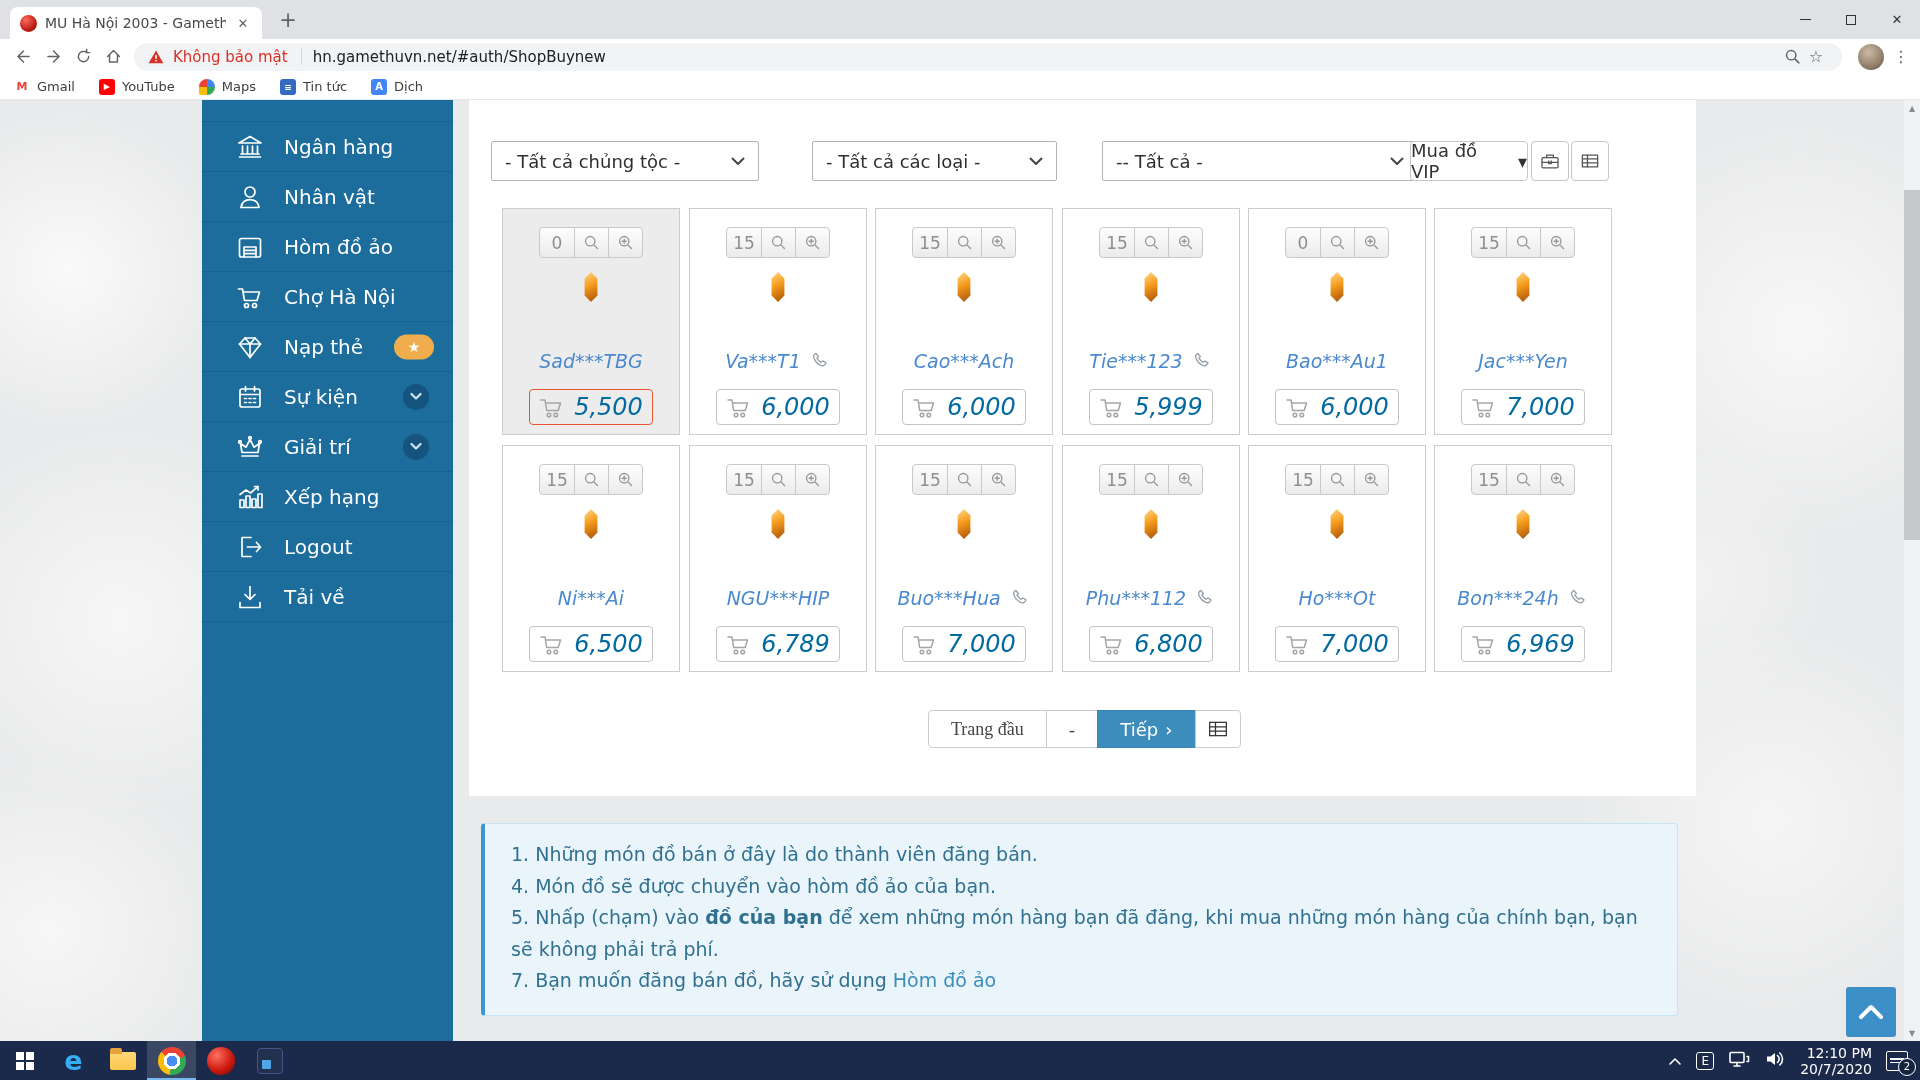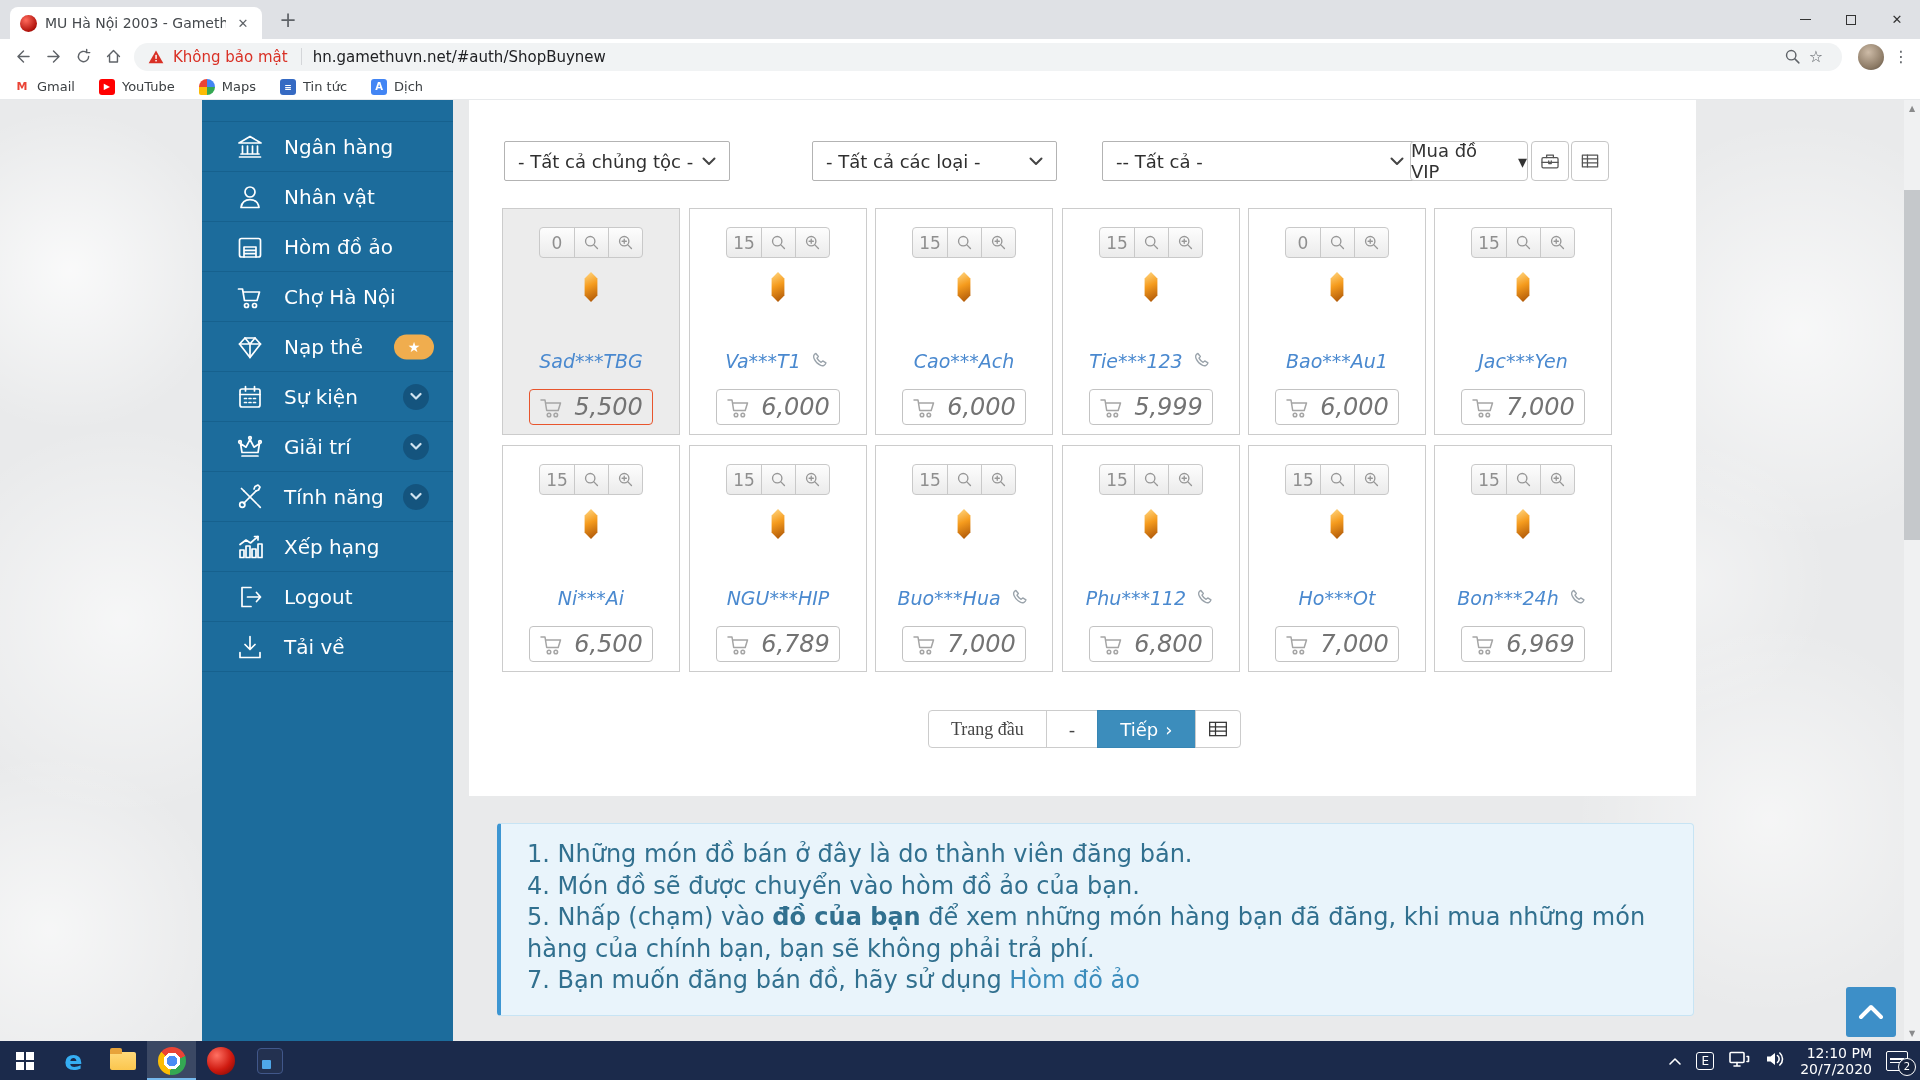--- a/index.html
+++ b/index.html
@@ -94,37 +94,37 @@
   .bcell:first-child{border-left:none;}
   .bcell svg{width:17px;height:17px;stroke:#979797;stroke-width:1.6;fill:none;stroke-linecap:round;}
   .gem{width:20px;height:30px;margin:14px auto 0;
        background:linear-gradient(155deg,#ffd37c 8%,#f59b1d 45%,#a85207 95%);
        clip-path:polygon(50% 0%,82% 22%,82% 78%,50% 100%,18% 78%,18% 22%);}
   .pname{position:absolute;left:0;right:0;top:141px;display:flex;align-items:flex-start;justify-content:center;
          gap:8px;color:#4a89cf;font-style:italic;font-size:19px;}
   .pname svg{width:22px;height:22px;stroke:#9aa3ab;stroke-width:1.5;fill:none;stroke-linejoin:round;}
   .price{position:absolute;left:50%;transform:translateX(-50%);top:180px;width:124px;height:36px;
          border:1px solid #c3c3c3;border-radius:4px;background:transparent;display:flex;align-items:center;
-         justify-content:center;gap:9px;color:#737373;font-style:italic;font-size:24px;font-family:inherit;}
+         justify-content:center;gap:9px;color:#0369a1;font-style:italic;font-size:24px;font-family:inherit;}
   .card.sel .price{border-color:#e8552d;}
   .price svg{width:26px;height:24px;stroke:#a5a5a5;stroke-width:1.5;fill:none;stroke-linecap:round;stroke-linejoin:round;}
 
   
   .pager{position:absolute;left:459px;top:610px;display:flex;}
   .pg{height:38px;border:1px solid #ccc;background:#fff;display:flex;align-items:center;justify-content:center;
       font-size:18px;color:#444;margin-left:-1px;padding:0 22px;}
   .pg.first{border-radius:4px 0 0 4px;margin-left:0;font-family:Liberation Serif, serif;}
   .pg.next{background:#3c8dbc;border-color:#3786b4;color:#fff;gap:7px;}
   .pg.gridb{border-radius:0 4px 4px 0;padding:0 11px;}
   .pg.gridb svg{width:22px;height:20px;stroke:#333;stroke-width:1.5;fill:none;}
 
   
   .info{position:absolute;left:481px;top:723px;width:1197px;height:193px;background:#e9f4fb;
         border:1px solid #c7e4f4;border-left:4px solid #3d96d2;border-radius:4px;
-        padding:15px 26px;color:#31708f;font-size:24px;line-height:31.5px;margin-left:16px;}
+        padding:15px 26px;color:#31708f;font-size:19px;line-height:31.5px;}
   .info .bold{font-weight:bold;}
   .info .link{color:#3c8dbc;}
 
   
   .scrolltop{position:absolute;left:1846px;top:887px;width:50px;height:50px;background:#3d8fc8;
              border-radius:3px;display:flex;align-items:center;justify-content:center;}
   .scrolltop svg{width:26px;height:16px;stroke:#fff;stroke-width:4;fill:none;stroke-linecap:round;stroke-linejoin:round;}
   .sb{position:absolute;right:0;top:100px;width:16px;height:941px;background:#f0f1f2;}
   .sb-arrow{position:absolute;left:0;width:16px;height:16px;color:#8a8b8c;font-size:8px;
             display:flex;align-items:center;justify-content:center;}
@@ -336,37 +336,20 @@
             </svg>
         </span>
         <span>Giải trí</span>
         <span class="circ-chev">
             <svg viewBox="0 0 12 9">
               <path d="M1.5 2l4.5 4.5L10.5 2"></path>
             </svg>
           </span>
       </div>
 
-      <div class="side-item">
-        <span class="side-icon">
-          <svg viewBox="0 0 30 30">
-              <path d="M8.5 21.5L21 9"></path>
-              <path d="M9 9l12.5 12.5"></path>
-              <circle cx="7.3" cy="22.7" r="2.6"></circle>
-              <path d="M21 9l2.5-1 1.5-3-2-2-3 1.5-1 2.5"></path>
-              <path d="M22.5 22.5l2.8 2.8M6.5 6.5L9 9"></path>
-            </svg>
-        </span>
-        <span>Tính năng</span>
-        <span class="circ-chev">
-            <svg viewBox="0 0 12 9">
-              <path d="M1.5 2l4.5 4.5L10.5 2"></path>
-            </svg>
-          </span>
-      </div>
 
       <div class="side-item">
         <span class="side-icon">
           <svg viewBox="0 0 30 30">
               <rect x="5" y="18" width="4" height="7.5"></rect>
               <rect x="11" y="14" width="4" height="11.5"></rect>
               <rect x="17" y="17" width="4" height="8.5"></rect>
               <rect x="23" y="12" width="4" height="13.5"></rect>
               <path d="M5 12.5l6-4.5 4.5 3 7.5-6.5"></path>
               <path d="M19.5 4.5H23v3.5"></path>
@@ -391,21 +374,21 @@
               <path d="M15 4.5V17M10 12.5l5 5 5-5"></path>
               <path d="M5 20.5v5h20v-5"></path>
             </svg>
         </span>
         <span>Tải về</span>
       </div>
     </div>
 
     <div class="panel">
 
-      <div class="dd" id="dd1" style="left:35px;width:226px">
+      <div class="dd" id="dd1" style="left:22px;width:268px">
         <span>- Tất cả chủng tộc -</span>
         <svg viewBox="0 0 14 9">
             <path d="M1.5 1.5L7 7l5.5-5.5"></path>
           </svg>
       </div>
       <div class="dd" id="dd2" style="left:343px;width:245px">
         <span>- Tất cả các loại -</span>
         <svg viewBox="0 0 14 9">
             <path d="M1.5 1.5L7 7l5.5-5.5"></path>
           </svg>

